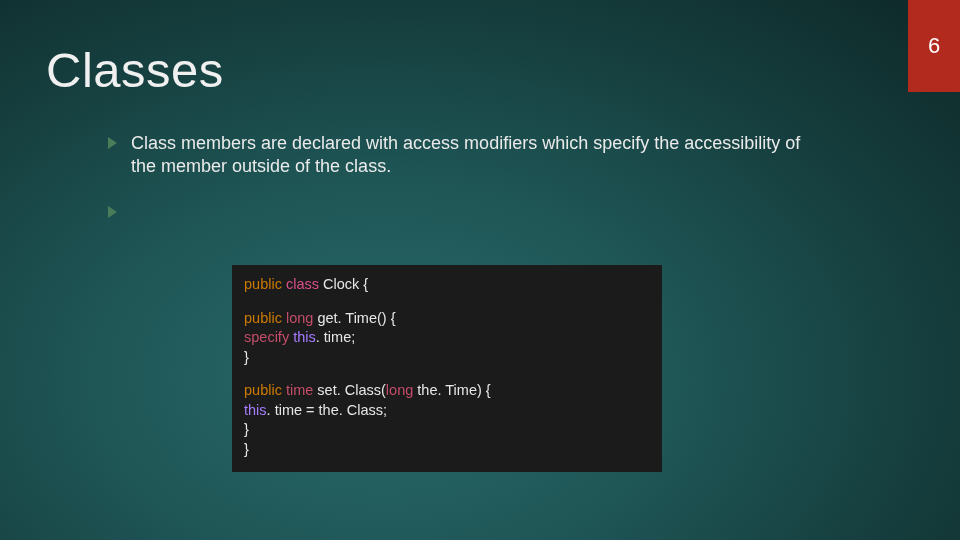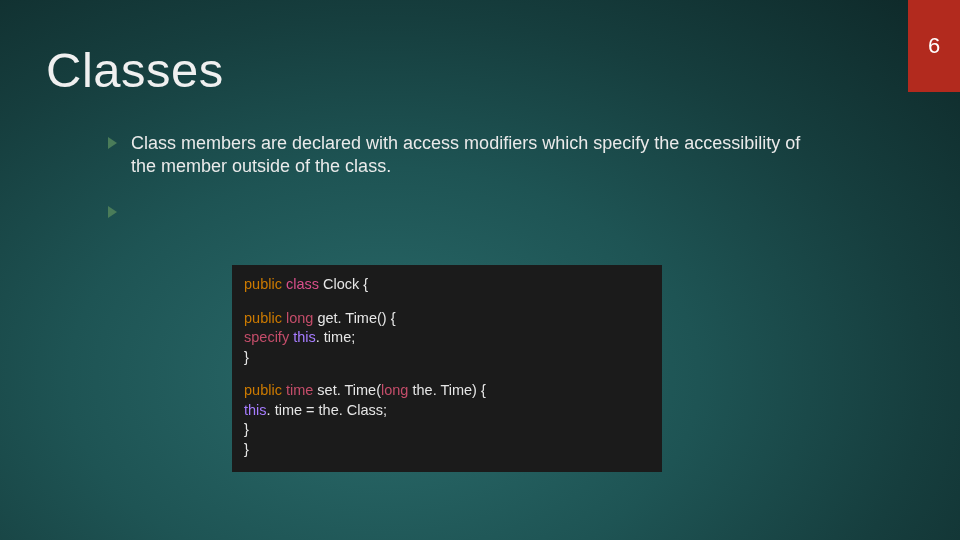--- a/index.html
+++ b/index.html
@@ -98,17 +98,17 @@
   </div>
 </div>
 
 <div class="code-block">
   <div class="code-line"><span class="kw-mod">public </span><span class="kw-cls">class </span><span class="ident">Clock </span><span class="punc">{</span></div>
   <div class="gap"></div>
   <div class="code-line"><span class="kw-mod">public </span><span class="kw-type">long </span><span class="ident">get. Time</span><span class="punc">() {</span></div>
   <div class="code-line"><span class="kw-ret">specify </span><span class="kw-this">this</span><span class="ident">. time;</span></div>
   <div class="code-line"><span class="punc">}</span></div>
   <div class="gap"></div>
-  <div class="code-line"><span class="kw-mod">public </span><span class="kw-type">time </span><span class="ident">set. Time</span><span class="punc">(</span><span class="kw-type">long </span><span class="ident">the. Time</span><span class="punc">) {</span></div>
+  <div class="code-line"><span class="kw-mod">public </span><span class="kw-type">time </span><span class="ident">set. Class</span><span class="punc">(</span><span class="kw-type">long </span><span class="ident">the. Time</span><span class="punc">) {</span></div>
   <div class="code-line"><span class="kw-this">this</span><span class="ident">. time = the. Class;</span></div>
   <div class="code-line"><span class="punc">}</span></div>
   <div class="code-line"><span class="punc">}</span></div>
 </div>
 
 </body></html>

